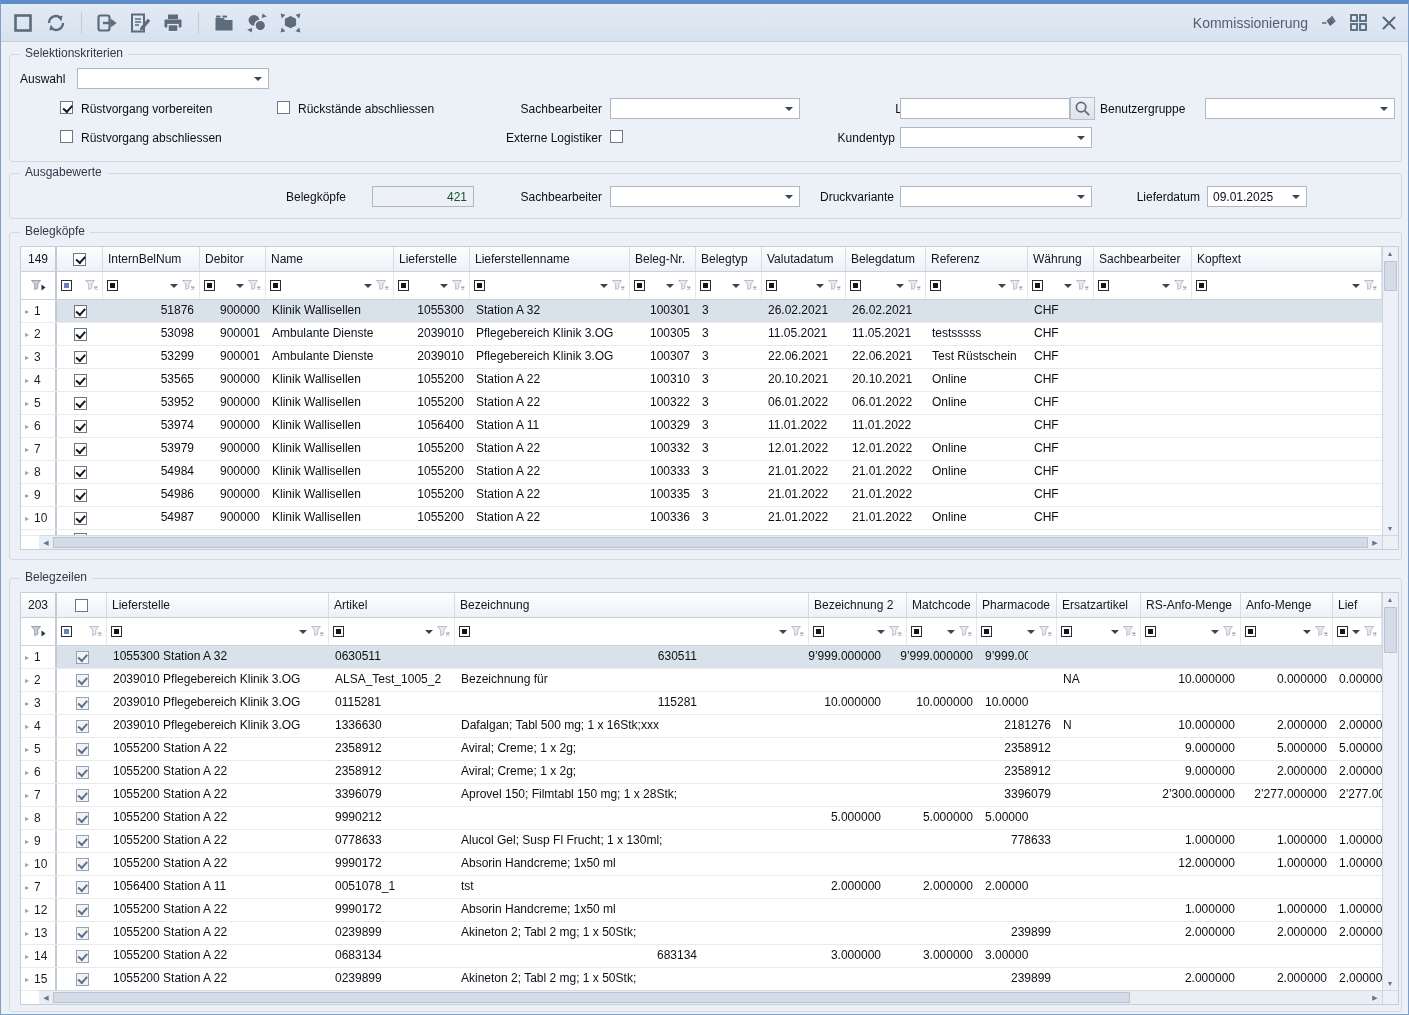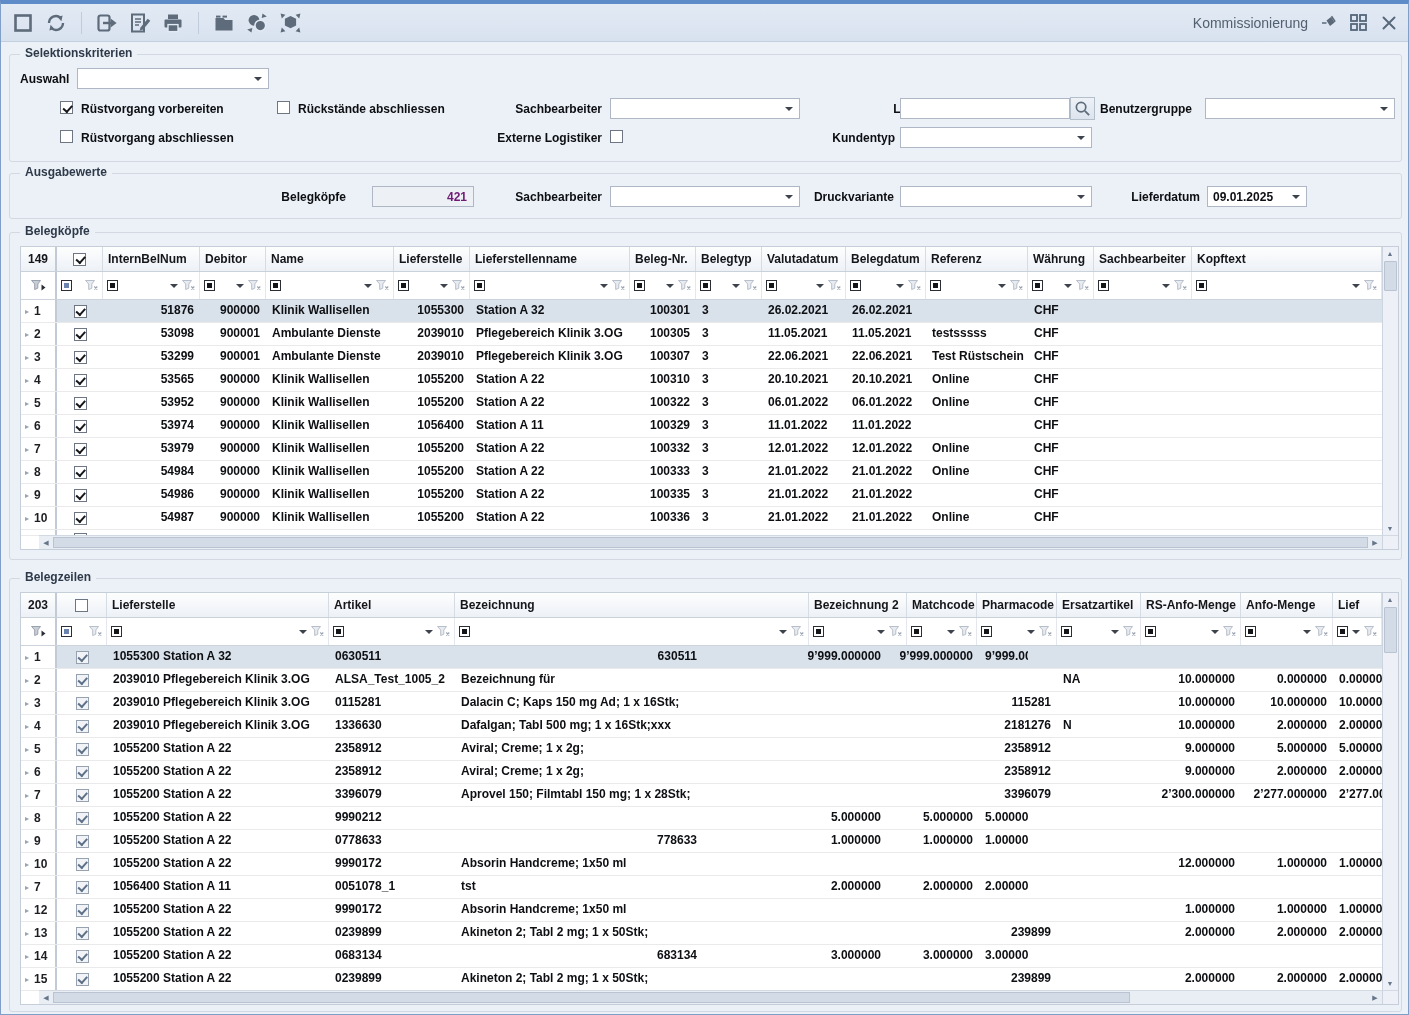--- a/index.html
+++ b/index.html
@@ -9,31 +9,31 @@
   
   .titlebar{position:absolute;left:0;top:0;right:0;height:38px;
     background:linear-gradient(#e2eaf4,#d8e2ef);border-bottom:1px solid #c3cfdf;
     display:flex;align-items:center;padding:0 10px;box-sizing:border-box;}
   .toolbar{display:flex;align-items:center;gap:9px;}
   .tbtn{width:24px;height:24px;display:flex;align-items:center;justify-content:center;cursor:default;}
   .tsep{width:1px;height:22px;background:#c0ccdb;margin:0 4px;}
   .titlebar-right{margin-left:auto;display:flex;align-items:center;gap:12px;}
   .win-title{font-size:14px;color:#53606f;}
   
-  .fs{position:absolute;border:1px solid #d2d9e3;border-radius:3px;font-weight:bold;}
+  .fs{position:absolute;border:1px solid #d2d9e3;border-radius:3px;}
   .fs-legend{position:absolute;top:-9px;left:10px;background:#ecf1f7;padding:0 5px;
     font-size:12px;color:#2e3a4a;white-space:nowrap;}
   .lbl{position:absolute;font-size:12px;color:#0c0e12;white-space:nowrap;}
   .combo{position:absolute;height:21px;background:#fff;border:1px solid #aeb7c3;box-sizing:border-box;}
   .combo .val{position:absolute;left:5px;top:3px;font-size:12px;color:#0c0e12;}
   .cdd{position:absolute;right:6px;top:8px;width:0;height:0;
     border-left:4px solid transparent;border-right:4px solid transparent;border-top:4px solid #3c434c;}
   .tinput{position:absolute;height:21px;background:#fff;border:1px solid #aeb7c3;box-sizing:border-box;}
   .rfield{position:absolute;height:21px;background:#edf1f6;border:1px solid #aeb7c3;box-sizing:border-box;
-    font-size:12px;text-align:right;padding:3px 6px 0 0;color:#701a75;}
+    font-size:12px;text-align:right;padding:3px 6px 0 0;color:#14532d;}
   .sbtn{position:absolute;width:25px;height:23px;background:linear-gradient(#eef2f7,#dde4ee);
     border:1px solid #b4bfcc;box-sizing:border-box;display:flex;align-items:center;justify-content:center;}
   
   .cb{display:inline-block;width:13px;height:13px;border:1px solid #6e7683;background:#fff;
     position:relative;box-sizing:border-box;flex:0 0 auto;}
   .cb.on::after{content:"";position:absolute;left:1.5px;top:2.5px;width:7px;height:3.5px;
     border-left:2px solid #15171b;border-bottom:2px solid #15171b;transform:rotate(-48deg);}
   .cb.dis{border-color:#97a2b0;background:#f1f3f6;}
   .cb.dis.on::after{border-color:#5d7087;}
   .fcb{position:absolute;}
@@ -807,21 +807,20 @@
           <div class="dr">
             <div class="numc" style="width:36px">
               <span class="mk">▸</span>
               <span>3</span>
             </div>
             <div class="chkc" style="width:50px">
               <span class="cb on dis"></span>
             </div>
             <div class="dc" style="width:222px;text-align:left">2039010 Pflegebereich Klinik 3.OG</div>
             <div class="dc" style="width:126px;text-align:left">0115281</div>
-            <div class="dc" style="width:354px;text-align:left">Dalacin C; Kaps 150 mg Ad; 1 x 16Stk;</div>
             <div class="dc" style="width:98px;text-align:left"></div>
             <div class="dc" style="width:70px;text-align:left"></div>
             <div class="dc" style="width:80px;text-align:right">115281</div>
             <div class="dc" style="width:84px;text-align:left"></div>
             <div class="dc" style="width:100px;text-align:right">10.000000</div>
             <div class="dc" style="width:92px;text-align:right">10.000000</div>
             <div class="dc" style="width:49px;text-align:left">10.000000</div>
           </div>
           <div class="dr">
             <div class="numc" style="width:36px">
@@ -920,20 +919,21 @@
           <div class="dr">
             <div class="numc" style="width:36px">
               <span class="mk">▸</span>
               <span>9</span>
             </div>
             <div class="chkc" style="width:50px">
               <span class="cb on dis"></span>
             </div>
             <div class="dc" style="width:222px;text-align:left">1055200 Station A 22</div>
             <div class="dc" style="width:126px;text-align:left">0778633</div>
+            <div class="dc" style="width:354px;text-align:left">Alucol Gel; Susp Fl Frucht; 1 x 130ml;</div>
             <div class="dc" style="width:98px;text-align:left"></div>
             <div class="dc" style="width:70px;text-align:left"></div>
             <div class="dc" style="width:80px;text-align:right">778633</div>
             <div class="dc" style="width:84px;text-align:left"></div>
             <div class="dc" style="width:100px;text-align:right">1.000000</div>
             <div class="dc" style="width:92px;text-align:right">1.000000</div>
             <div class="dc" style="width:49px;text-align:left">1.000000</div>
           </div>
           <div class="dr">
             <div class="numc" style="width:36px">

